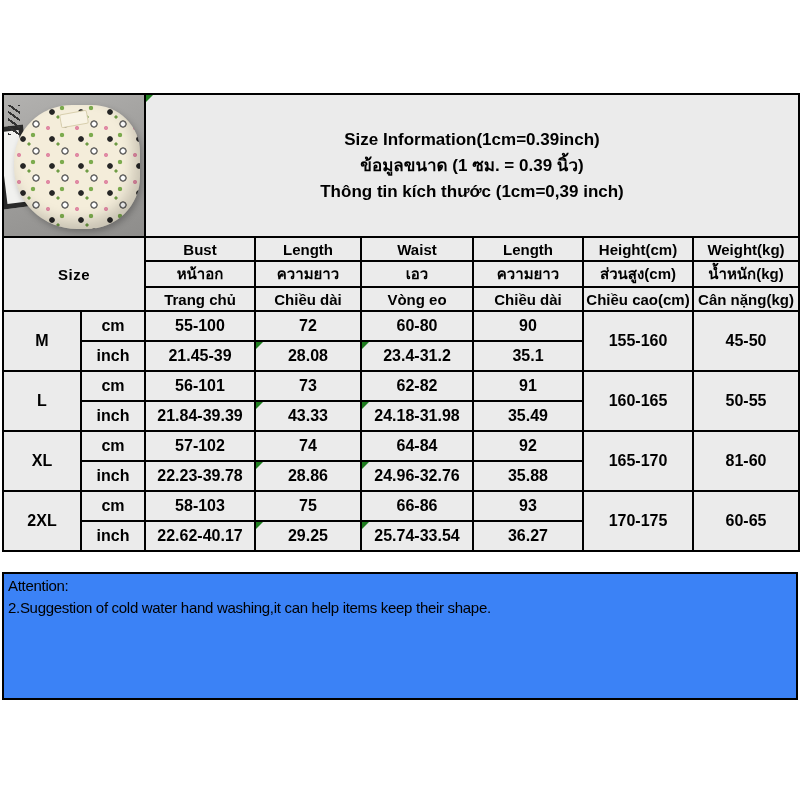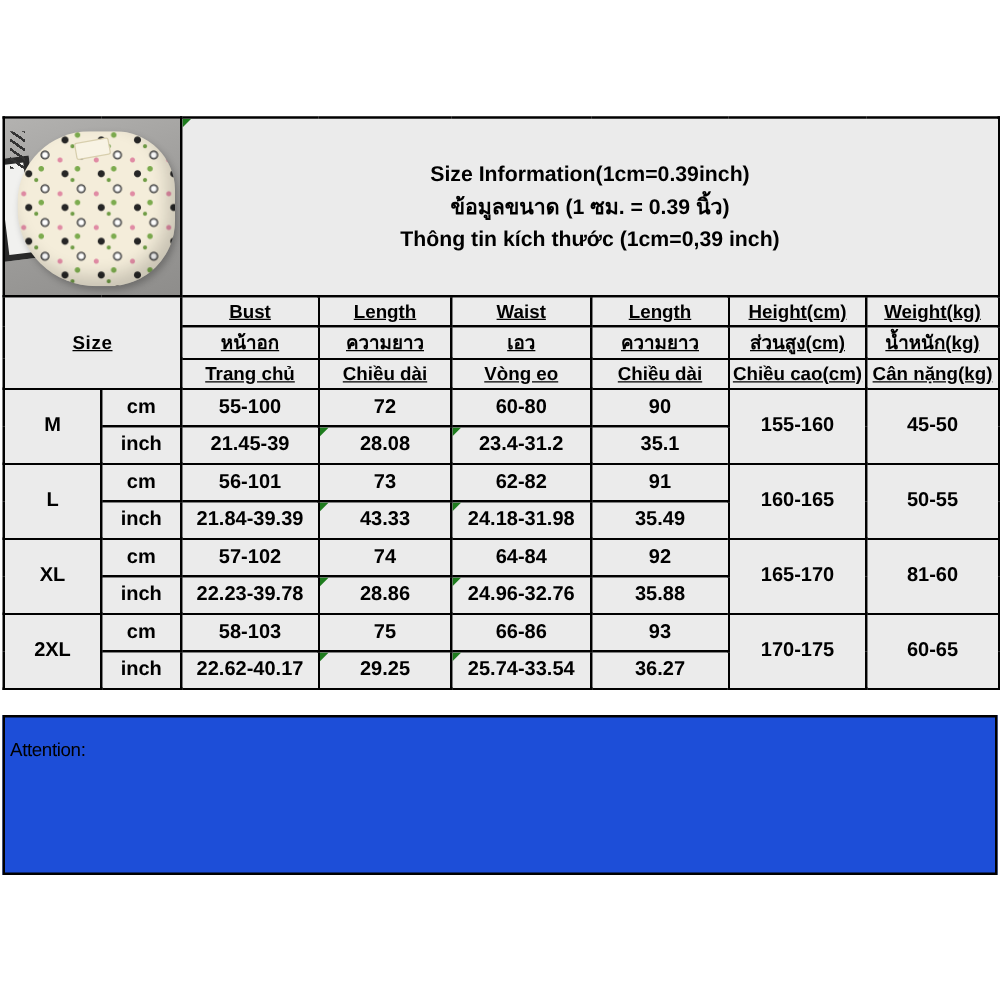--- a/index.html
+++ b/index.html
@@ -8,21 +8,21 @@
   .sheet{position:absolute;left:2px;top:93px;width:796px;}
 
   table.size-table{border-collapse:collapse;table-layout:fixed;width:796px;border-radius:28px;}
   table.size-table td{border:2px solid #000;text-align:center;vertical-align:middle;
     font-weight:bold;font-size:15px;padding:0;overflow:hidden;position:relative;background:#ebebeb;}
   td.white-cell{background:#fcfcfc;}
   td.title-cell{background:#f2f1ef;height:141px;}
   .title-line{font-size:17px;font-weight:bold;line-height:26px;}
   td.photo-cell{padding:0;background:#9c9b99;height:141px;}
   td.size-big{font-size:30px;letter-spacing:0.5px;}
-  tr.hdr td{height:22px;text-decoration:underline;}
+  tr.hdr td{height:22px;}
   tr.data td{height:28px;font-size:16px;margin-top:44px;}
   td.size-label{font-size:17px;}
   td.unit{font-size:15px;}
 
   
   .tri{position:absolute;top:0;left:0;width:0;height:0;
     border-top:7px solid #1e7c1e;border-right:7px solid transparent;}
 
   
   .photo{position:relative;width:100%;height:141px;
@@ -39,22 +39,22 @@
       radial-gradient(circle at 22px 19px,#ffffff 1.6px,#3a3a3a 3.2px,transparent 4px),
       radial-gradient(circle at 5px 23px,#e08ba4 1.6px,transparent 2.4px),
       radial-gradient(circle at 19px 3px,#7cab4e 1.8px,transparent 2.6px),
       radial-gradient(circle at 15px 12px,#6f9c45 1.2px,transparent 2px);
     background-size:29px 27px;}
   .photo .collar{position:absolute;left:40%;top:12%;width:26px;height:12px;
     background:#f8f3e4;border:1px solid #d8cfae;border-radius:2px;transform:rotate(-10deg);}
 
   
   .attention{position:absolute;left:2px;top:572px;width:796px;height:128px;
-    border:2px solid #000;box-sizing:border-box;background:#1d4ed8;
-    font-size:15px;line-height:22px;letter-spacing:-0.3px;padding:16px 4px;}
+    border:2px solid #000;box-sizing:border-box;background:#3b82f6;
+    font-size:15px;line-height:22px;letter-spacing:-0.3px;padding:1px 4px;}
   .attention div{white-space:normal;}
 </style>
 </head>
 <body>
 
 <div class="canvas">
   <div class="sheet">
     <table class="size-table">
       <colgroup>
         <col style="width:78px">
@@ -181,14 +181,15 @@
         <td class="white-cell"><span class="tri"></span><span>29.25</span></td>
         <td class="white-cell"><span class="tri"></span><span>25.74-33.54</span></td>
         <td class="white-cell">36.27</td>
       </tr>
     </tbody>
       </table>
   </div>
 
   <div class="attention">
     <div>Attention:</div>
+    <div>2.Suggestion of cold water hand washing,it can help items keep their shape.</div>
   </div>
 </div>
 
 </body></html>

